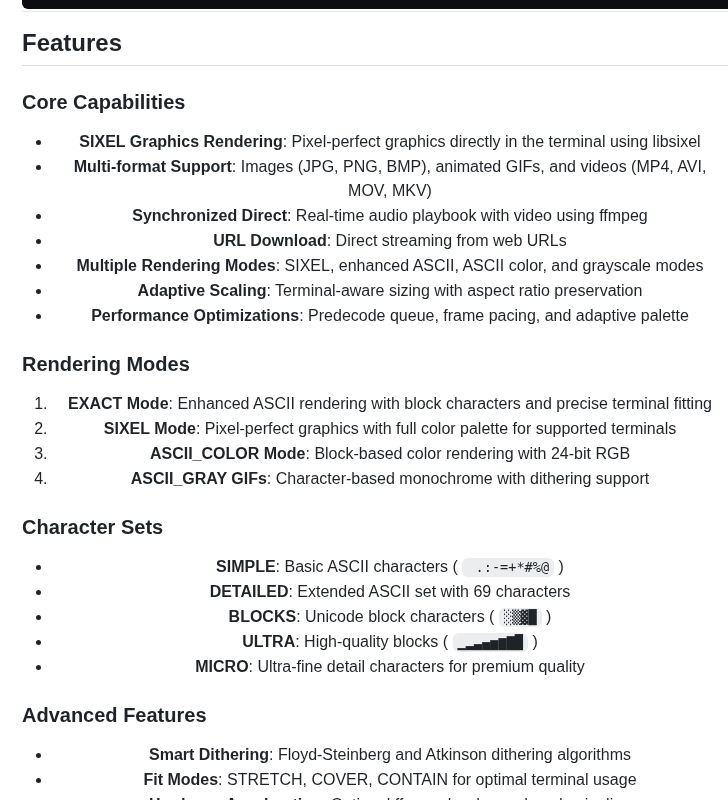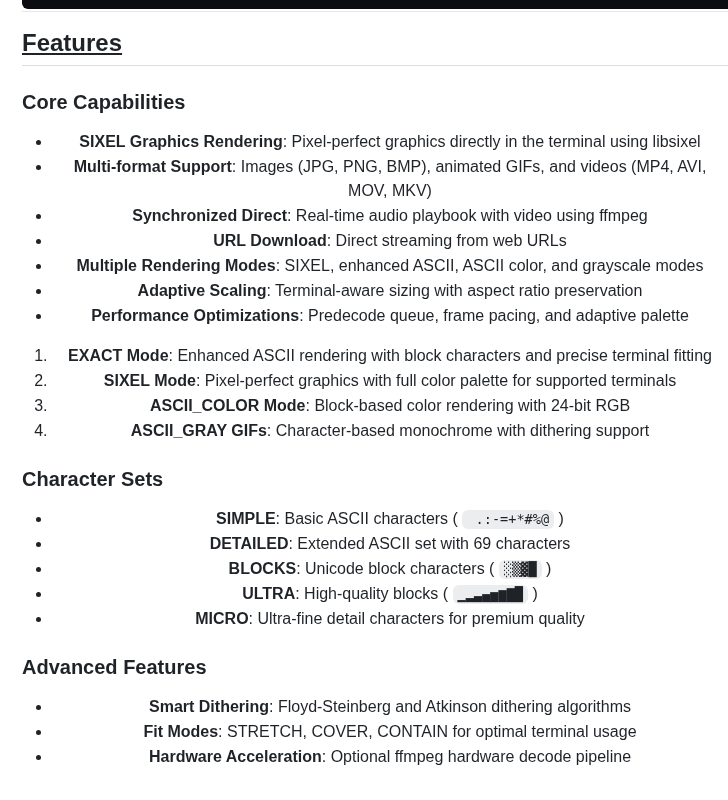--- a/index.html
+++ b/index.html
@@ -31,21 +31,20 @@
     background: #e4e6e8;
     margin-top: 2px;
   }
   h2.page-title {
     font-size: 24px;
     font-weight: 700;
     line-height: 1.25;
     margin: 16px 0 0 0;
     padding-bottom: 7px;
     border-bottom: 1px solid #d8dee4;
-    text-decoration: underline;
   }
   h3.section-heading {
     font-size: 20px;
     font-weight: 700;
     line-height: 1.25;
     margin: 24px 0 15px 0;
   }
   ul.feature-list, ol.feature-list {
     margin: 0 0 16px 0;
     padding-left: 30px;
@@ -85,20 +84,21 @@
           <li><strong class="term">SIXEL Graphics Rendering</strong>: Pixel-perfect graphics directly in the terminal using libsixel</li>
           <li><strong class="term">Multi-format Support</strong>: Images (JPG, PNG, BMP), animated GIFs, and videos (MP4, AVI, MOV, MKV)</li>
           <li><strong class="term">Synchronized Direct</strong>: Real-time audio playbook with video using ffmpeg</li>
           <li><strong class="term">URL Download</strong>: Direct streaming from web URLs</li>
           <li><strong class="term">Multiple Rendering Modes</strong>: SIXEL, enhanced ASCII, ASCII color, and grayscale modes</li>
           <li><strong class="term">Adaptive Scaling</strong>: Terminal-aware sizing with aspect ratio preservation</li>
           <li><strong class="term">Performance Optimizations</strong>: Predecode queue, frame pacing, and adaptive palette</li>
         </ul>
       </section>
       <section>
+        <h3 class="section-heading">Rendering Modes</h3>
         <ol class="feature-list">
           <li><strong class="term">EXACT Mode</strong>: Enhanced ASCII rendering with block characters and precise terminal fitting</li>
           <li><strong class="term">SIXEL Mode</strong>: Pixel-perfect graphics with full color palette for supported terminals</li>
           <li><strong class="term">ASCII_COLOR Mode</strong>: Block-based color rendering with 24-bit RGB</li>
           <li><strong class="term">ASCII_GRAY GIFs</strong>: Character-based monochrome with dithering support</li>
         </ol>
       </section>
       <section>
         <h3 class="section-heading">Character Sets</h3>
         <ul class="feature-list">

